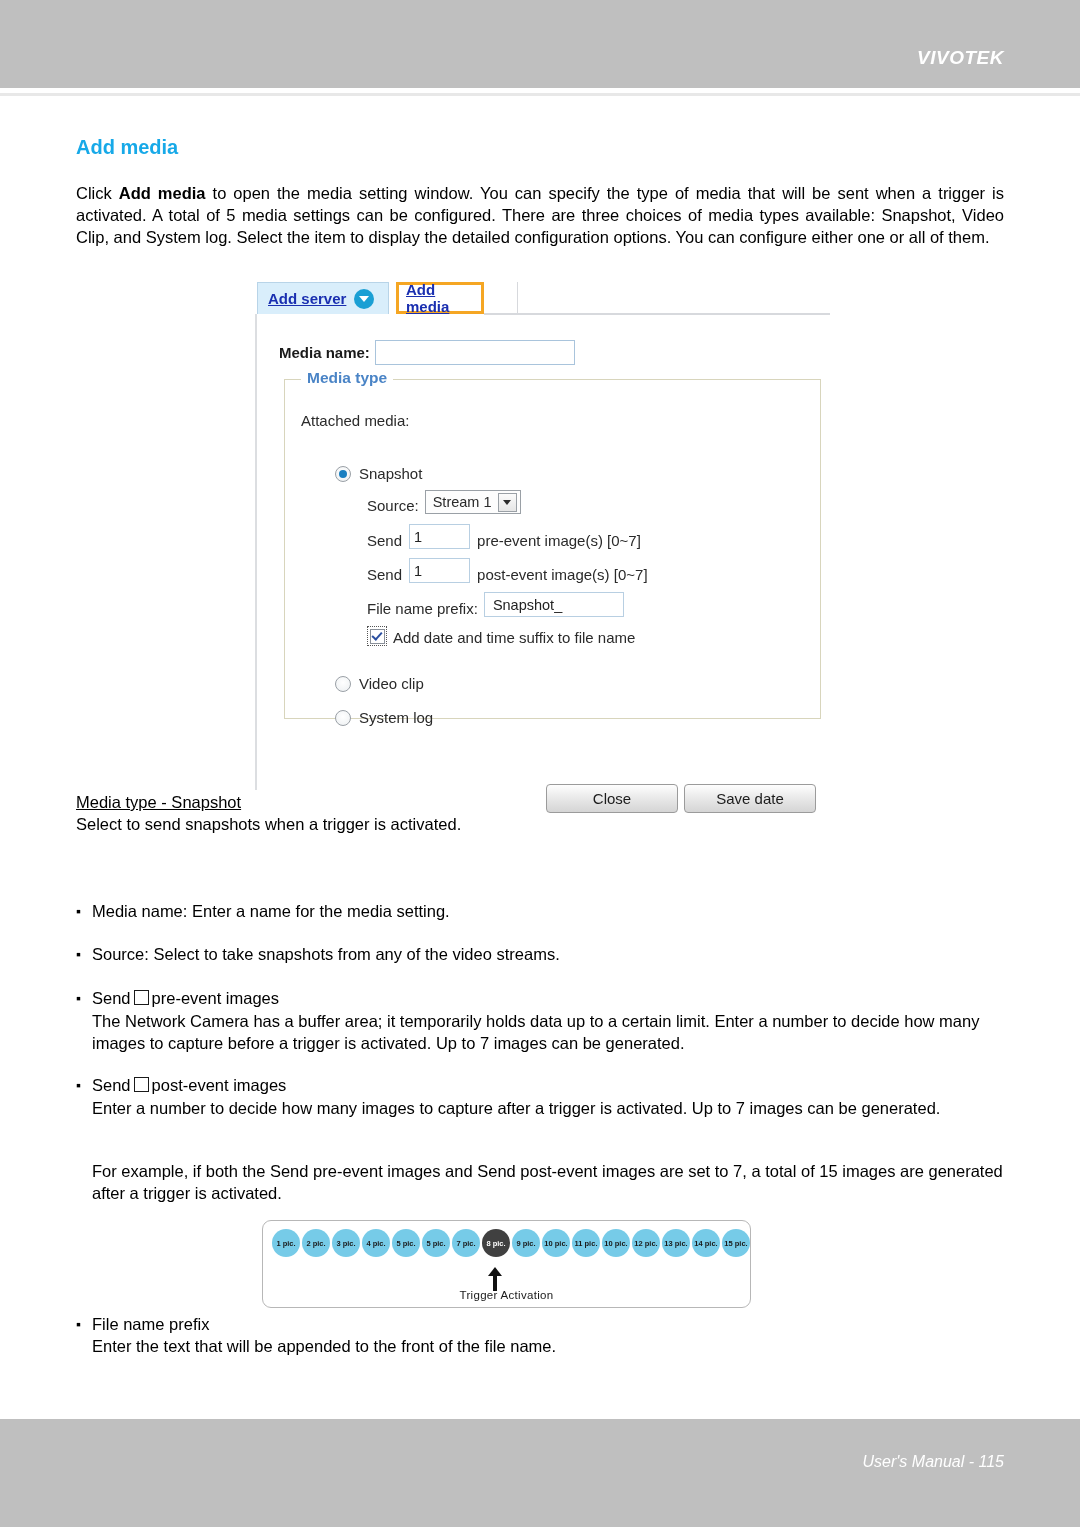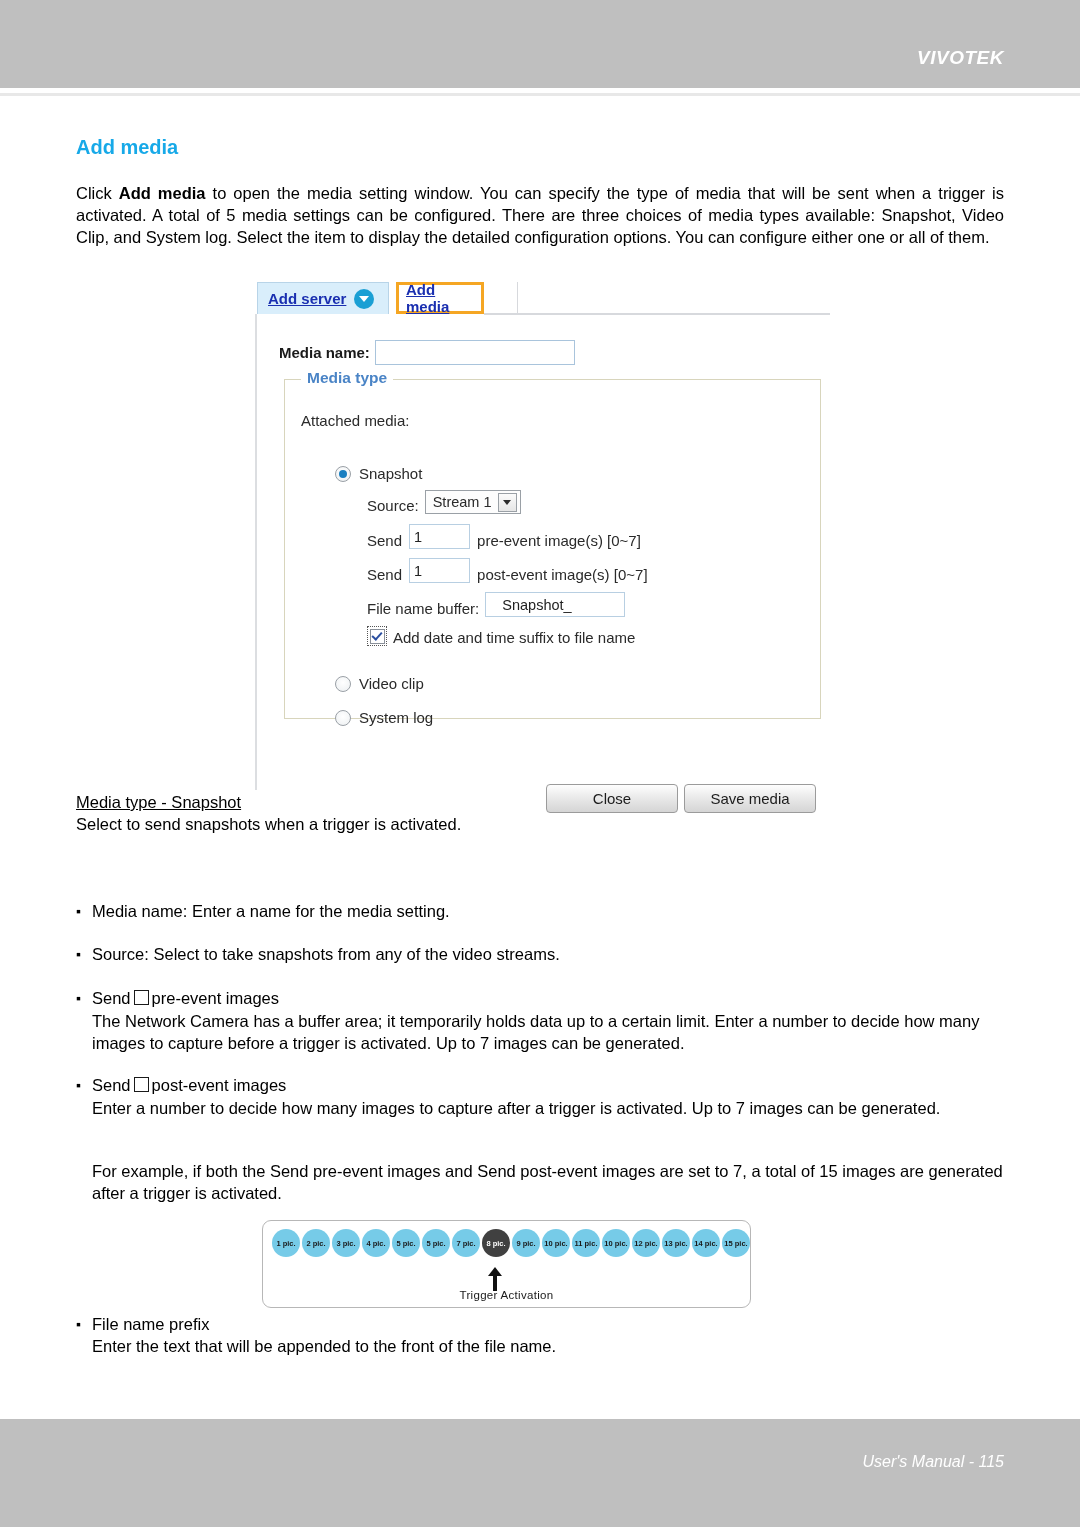--- a/index.html
+++ b/index.html
@@ -312,21 +312,21 @@
   }
   .prefix-input {
     margin-left: 6px;
     width: 140px;
     height: 25px;
     border: 1px solid #b8cfe2;
     background: #ffffff;
     box-sizing: border-box;
     font-family: "Liberation Sans", sans-serif;
     font-size: 14.5px;
-    padding: 0 16px;
+    padding: 0 8px;
     color: #222;
   }
   .checkbox-wrap {
     width: 18px; height: 18px;
     border: 1px dotted #555;
     display: flex;
     align-items: center;
     justify-content: center;
     flex: 0 0 auto;
   }
@@ -526,21 +526,21 @@
         <span>pre-event image(s) [0~7]</span>
       </div>
 
       <div class="sub sub-post">
         <span>Send</span>
         <input class="num-input" type="text" value="1" style="">
         <span>post-event image(s) [0~7]</span>
       </div>
 
       <div class="sub sub-prefix">
-        <span>File name buffer:</span>
+        <span>File name prefix:</span>
         <input class="prefix-input" type="text" value="Snapshot_" style="">
       </div>
 
       <div class="sub sub-suffix">
         <span class="checkbox-wrap">
           <span class="checkbox checked"></span>
         </span>
         <span class="radio-label">Add date and time suffix to file name</span>
       </div>
 
@@ -548,21 +548,21 @@
         <span class="radio"></span>
         <span class="radio-label">Video clip</span>
       </div>
 
       <div class="radio-row row-systemlog">
         <span class="radio"></span>
         <span class="radio-label">System log</span>
       </div>
 
       <div class="btn btn-close">Close</div>
-      <div class="btn btn-save">Save media</div>
+      <div class="btn btn-save">Save date</div>
     </div>
   </div>
 
   <div class="txt t-mediatype-head underline-head">Media type - Snapshot </div>
   <div class="txt t-mediatype-sub">Select to send snapshots when a trigger is activated.</div>
 
   <div class="bullet-row b1">Media name: Enter a name for the media setting.</div>
 
   <div class="bullet-row b2">Source: Select to take snapshots from any of the video streams.</div>
 

